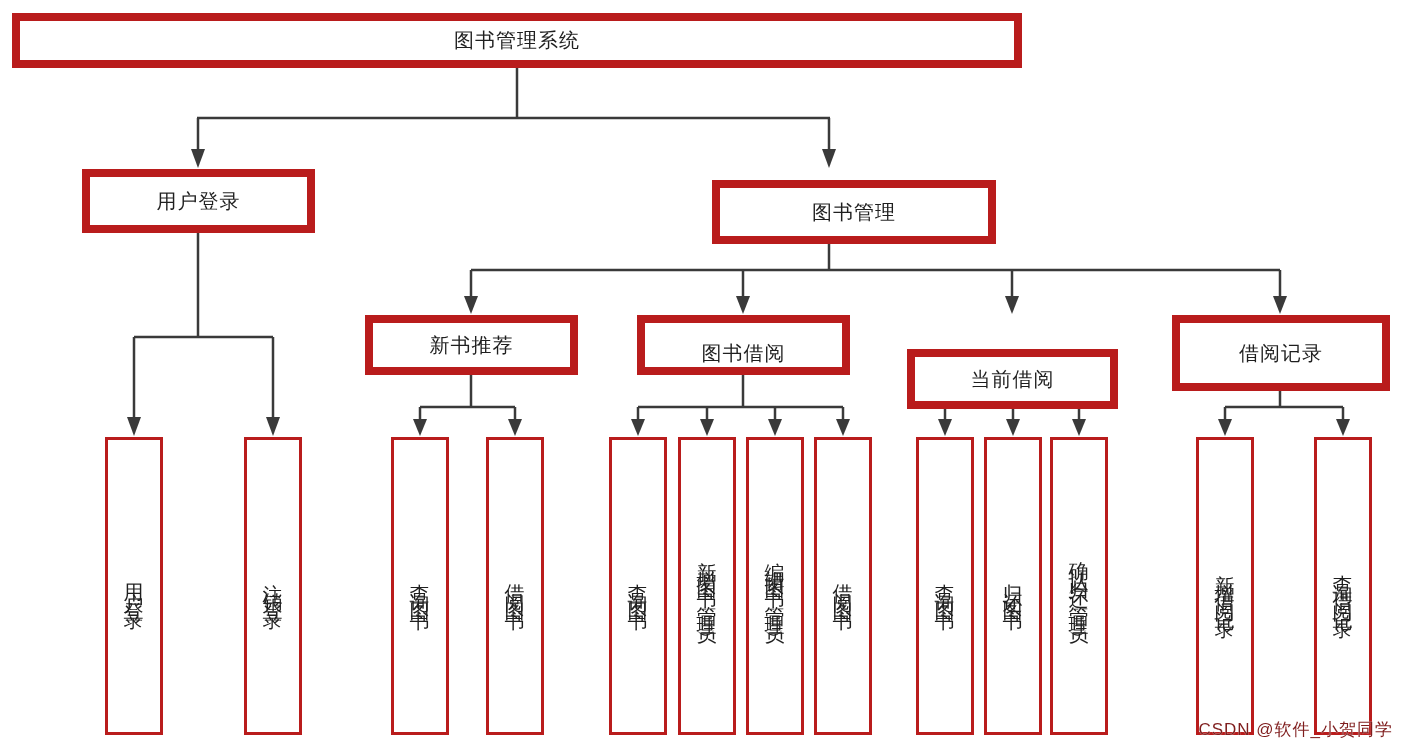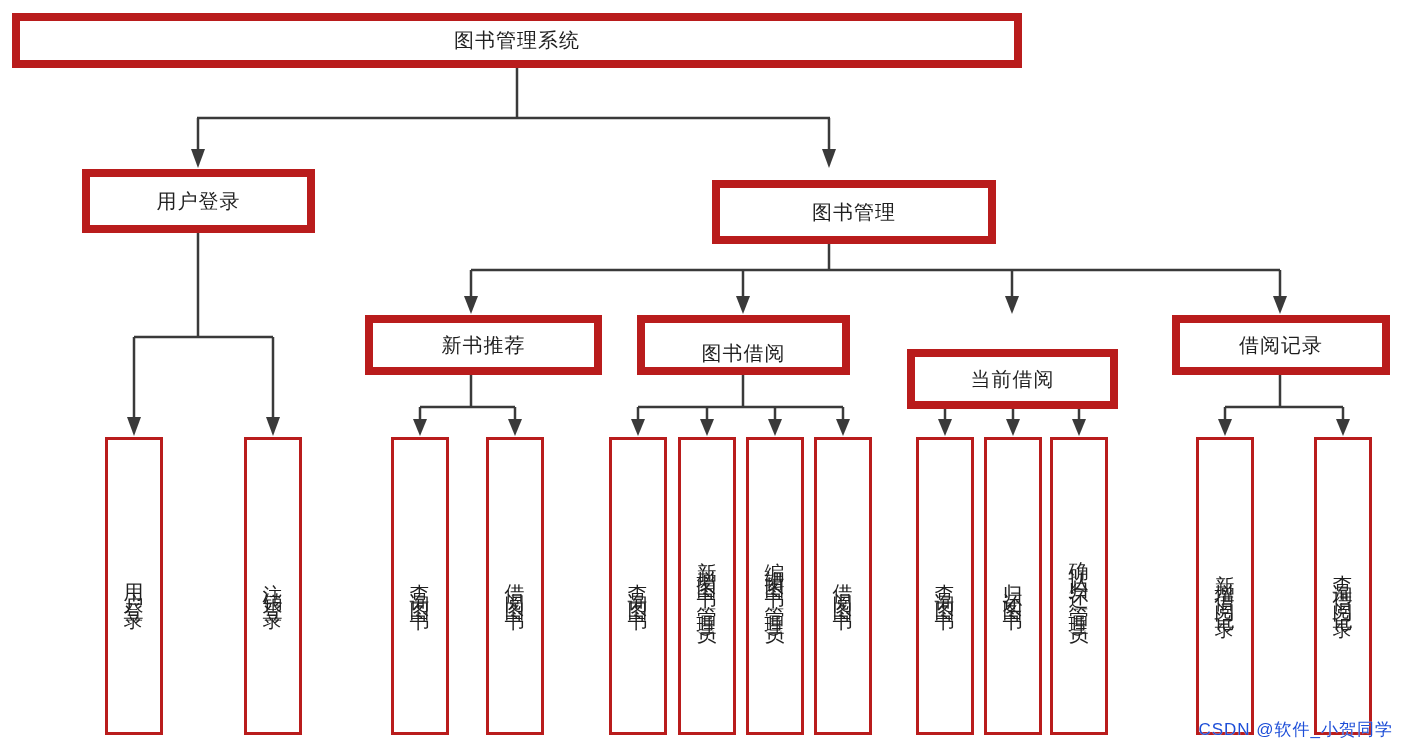--- a/index.html
+++ b/index.html
@@ -39,45 +39,45 @@
     text-orientation: mixed;
     letter-spacing: 9px;
     line-height: 1;
   }
   
   .n-root   { left: 12px;  top: 13px;  width: 1010px; height: 55px; }
   
   .n-userlogin { left: 82px;  top: 169px; width: 233px; height: 64px; }
   .n-bookmgmt  { left: 712px; top: 169px; width: 284px; height: 64px; margin-top: 11px; }
   
-  .n-newbook { left: 365px;  top: 315px; width: 237px; height: 60px; }
+  .n-newbook { left: 365px;  top: 315px; width: 213px; height: 60px; }
   .n-borrow  { left: 637px;  top: 315px; width: 213px; height: 60px; align-items: flex-end; }
   .n-current { left: 907px;  top: 315px; width: 211px; height: 60px; margin-top: 34px; }
-  .n-records { left: 1172px; top: 315px; width: 218px; height: 60px; }
+  .n-records { left: 1172px; top: 315px; width: 218px; height: 76px; }
   
   .leaf { top: 437px; width: 58px; height: 298px; border-width: 3px; }
   .l-g1a { left: 105px; }
   .l-g1b { left: 244px; }
   .l-g2a { left: 391px; }
   .l-g2b { left: 486px; }
   .l-g3a { left: 609px; }
   .l-g3b { left: 678px; }
   .l-g3c { left: 746px; }
   .l-g3d { left: 814px; }
   .l-g4a { left: 916px; }
   .l-g4b { left: 984px; }
   .l-g4c { left: 1050px; }
   .l-g5a { left: 1196px; }
   .l-g5b { left: 1314px; }
   .watermark {
     position: absolute;
     right: 12px;
     bottom: 6px;
     font-size: 17px;
-    color: #1d4ed8;
+    color: #7f1d1d;
     letter-spacing: 1px;
     z-index: 3;
     text-shadow: 0 0 1px #ffffff;
   }
 </style>
 </head>
 <body>
 
 <div class="canvas">
 

